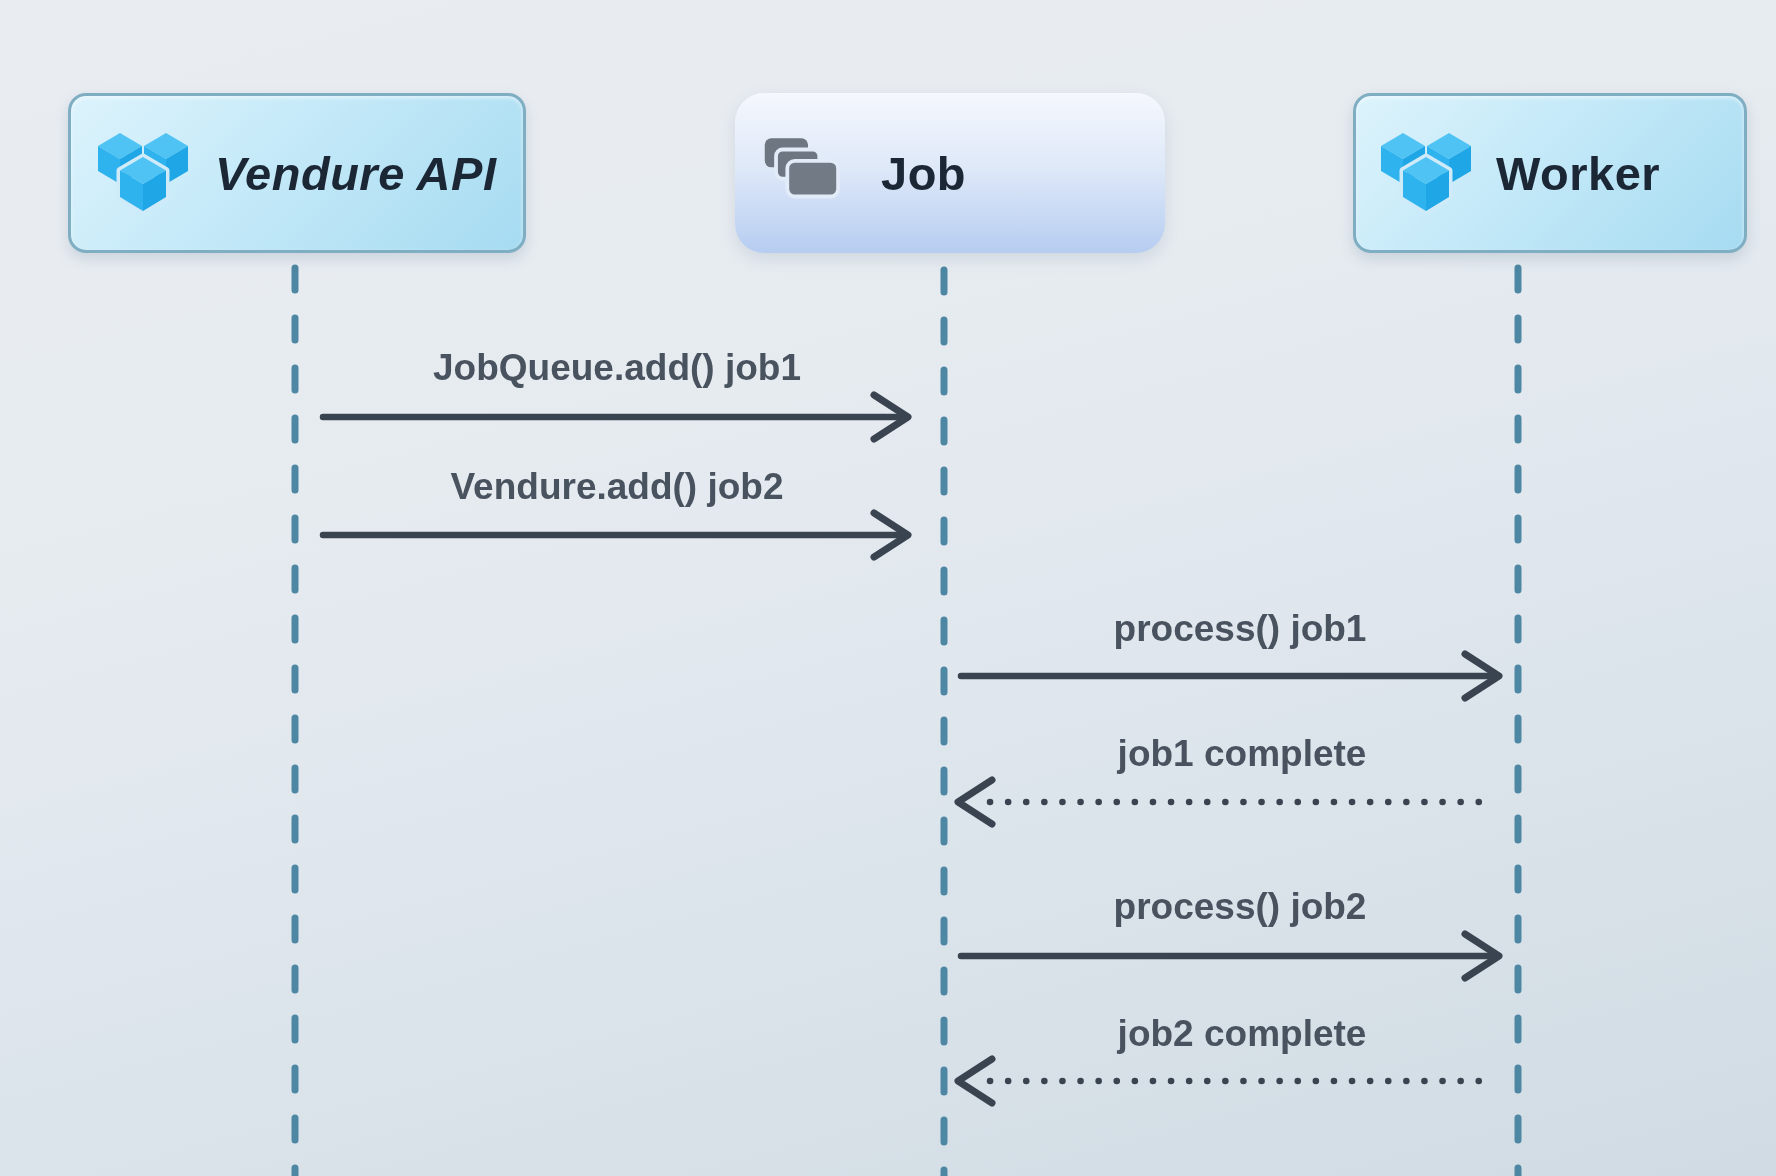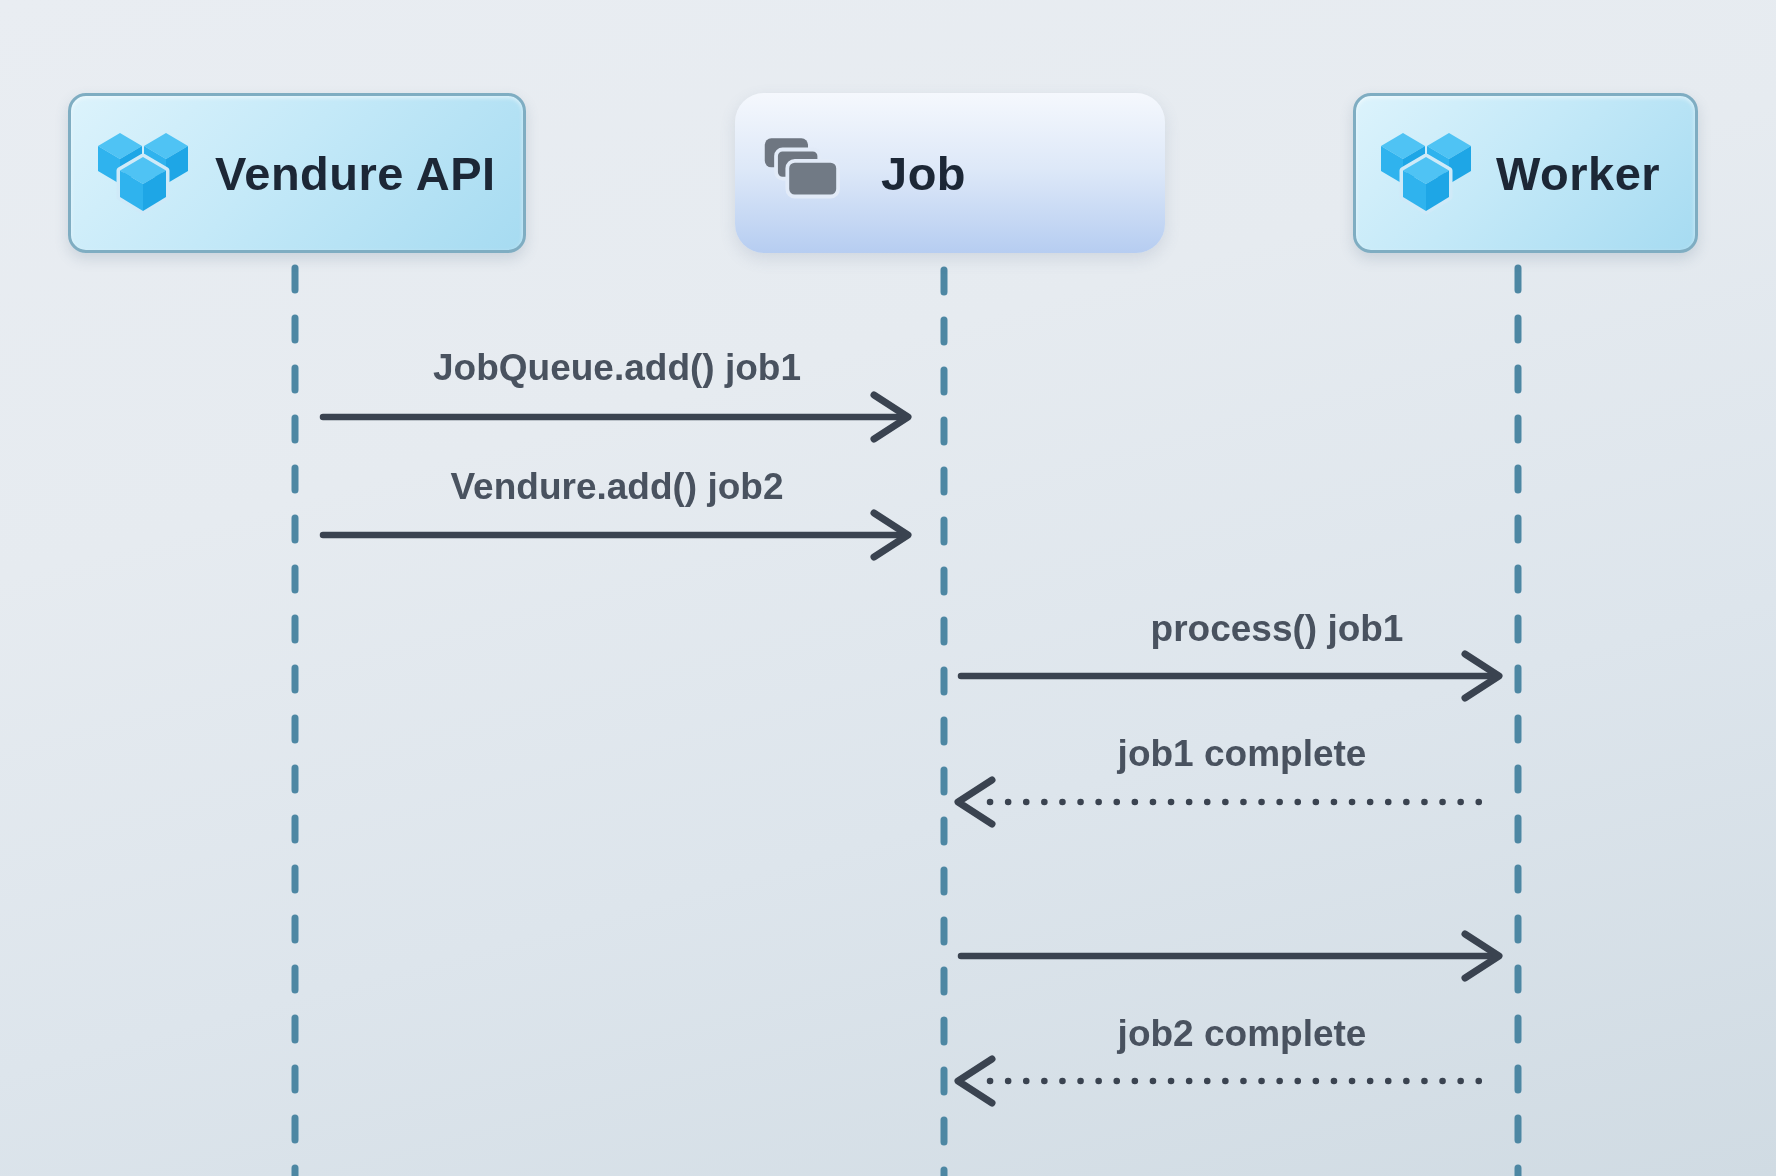--- a/index.html
+++ b/index.html
@@ -21,36 +21,36 @@
   .actor-cyan{
     background:linear-gradient(135deg,#dcf3fc 0%,#c4e9f8 45%,#a6dbf1 100%);
     border:3px solid #7fadc2;
     box-shadow:0 6px 14px rgba(70,100,125,.18), inset 0 2px 4px rgba(255,255,255,.55);
   }
   .actor-blue{
     background:linear-gradient(180deg,#f5f8fd 0%,#dde8f8 48%,#b6cdf1 100%);
     border-radius:29px;
     box-shadow:0 6px 16px rgba(95,115,145,.16);
   }
-  #actor-vendure{left:68px;width:458px;padding-left:22px;gap:22px;}
+  #actor-vendure{left:68px;width:458px;padding-left:22px;gap:22px;font-style:italic;}
   #actor-job{left:735px;width:430px;padding-left:26px;gap:26px;}
-  #actor-worker{left:1353px;width:345px;padding-left:20px;gap:20px;}
+  #actor-worker{left:1353px;width:394px;padding-left:20px;gap:20px;}
   .actor-label{
     font-size:47px;font-weight:800;color:#1c2736;letter-spacing:.5px;white-space:nowrap;
   }
   .actor-icon{flex:0 0 auto;display:block;}
 
   
   .msg{
     position:absolute;transform:translate(-50%,-50%);
     font-size:37px;font-weight:700;color:#49525f;white-space:nowrap;
   }
   #msg-0{left:617px;top:368px;}
   #msg-1{left:617px;top:487px;}
-  #msg-2{left:1277px;top:629px;}
+  #msg-2{left:1240px;top:629px;}
   #msg-3{left:1242px;top:754px;}
   #msg-4{left:1240px;top:907px;}
   #msg-5{left:1242px;top:1034px;}
 </style>
 </head>
 <body>
 
 <div class="stage">
 
   <svg class="layer" viewBox="0 0 1776 1176">
@@ -140,15 +140,16 @@
         <polygon points="50,53 73,39.5 73,66 50,80" fill="#1ea6e6"></polygon>
       </g>
     </svg>
     <span class="actor-label">Worker</span>
   </div>
 
   <div class="msg" id="msg-0">JobQueue.add() job1</div>
   <div class="msg" id="msg-1">Vendure.add() job2</div>
   <div class="msg" id="msg-2">process() job1</div>
   <div class="msg" id="msg-3">job1 complete</div>
+  <div class="msg" id="msg-4">process() job2</div>
   <div class="msg" id="msg-5">job2 complete</div>
 
 </div>
 
 </body></html>

